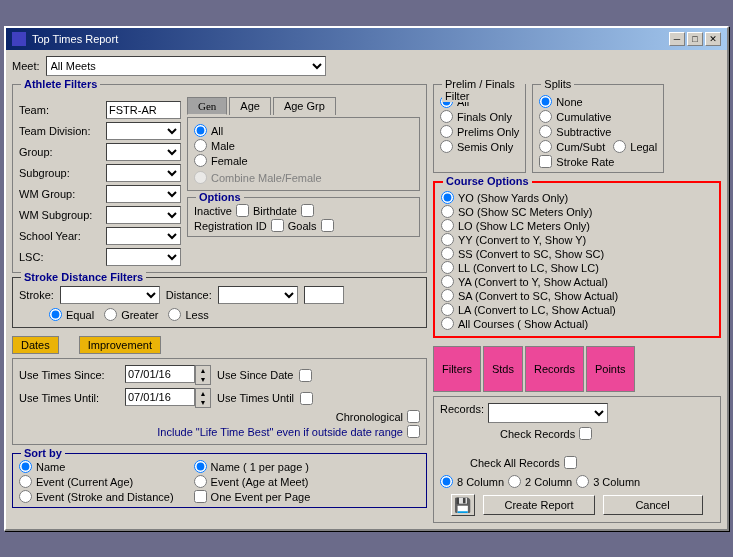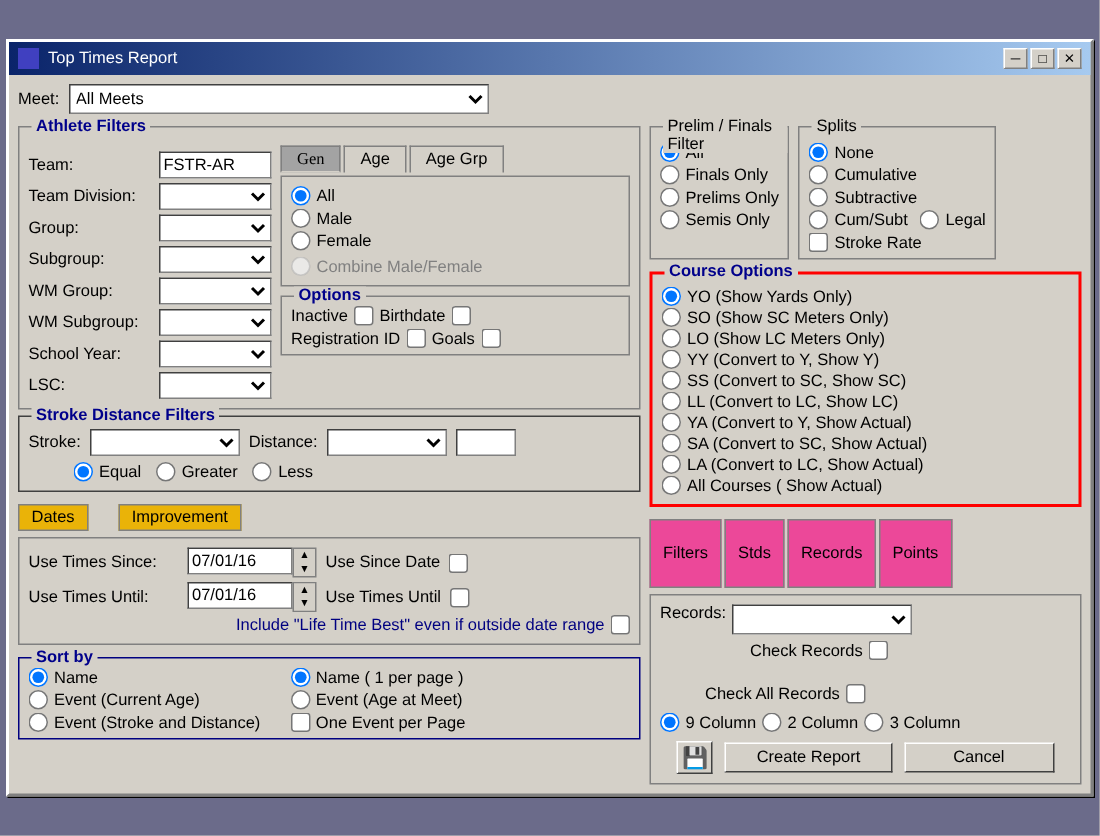--- a/index.html
+++ b/index.html
@@ -633,20 +633,24 @@
                 <input type="text" value="07/01/16" style="">
                 <div class="spin-btns">
                   <button class="spin-btn">▲</button>
                   <button class="spin-btn">▼</button>
                 </div>
               </div>
               <label>Use Times Until</label>
               <input type="checkbox" style="">
             </div>
           </div>
+          <div class="chronological-row">
+            <label>Chronological</label>
+            <input type="checkbox" style="">
+          </div>
           <div class="lifetime-row">
             <label>Include "Life Time Best" even if outside date range</label>
             <input type="checkbox" style="">
           </div>
         </div>
 
         <div class="sort-box">
           <span class="sort-box-title">Sort by</span>
           <div class="sort-inner">
             <div class="sort-col">
@@ -799,21 +803,21 @@
             <input type="checkbox" style="">
           </div>
           <div class="check-all-records-row">
             <label>Check All Records</label>
             <input type="checkbox" style="">
           </div>
 
           <div class="column-select-row">
             <div class="radio-row">
               <input type="radio" name="columns" checked="" style="">
-              <label>9 Column</label>
+              <label>8 Column</label>
             </div>
             <div class="radio-row">
               <input type="radio" name="columns" style="">
               <label>2 Column</label>
             </div>
             <div class="radio-row">
               <input type="radio" name="columns" style="">
               <label>3 Column</label>
             </div>
           </div>

